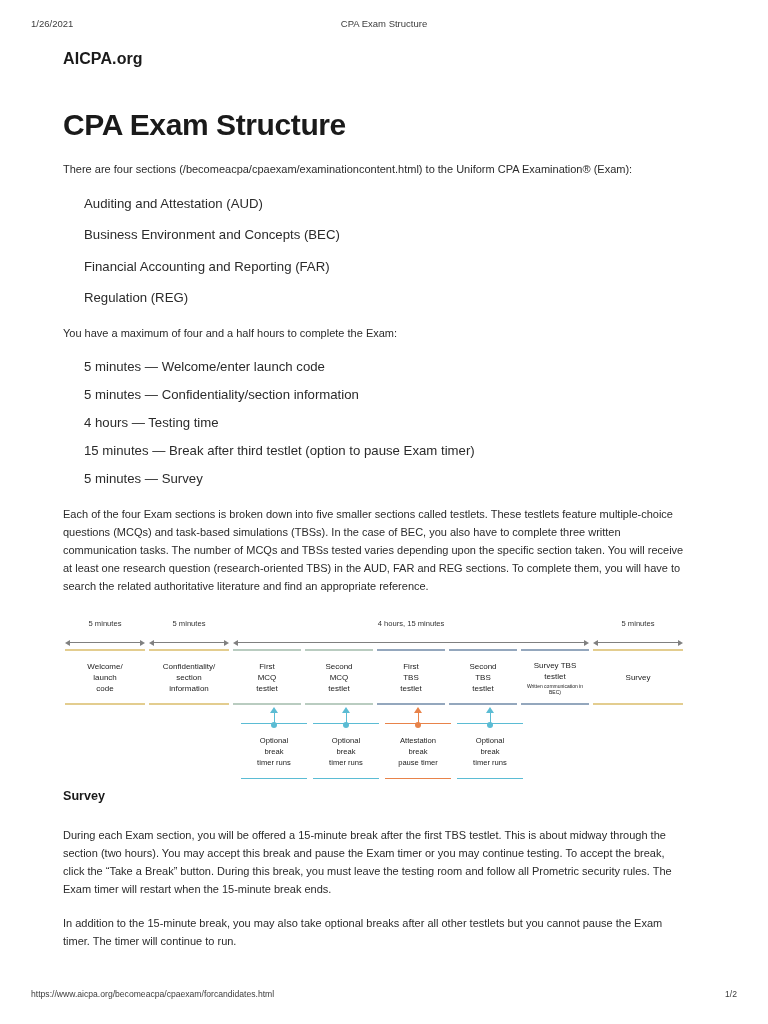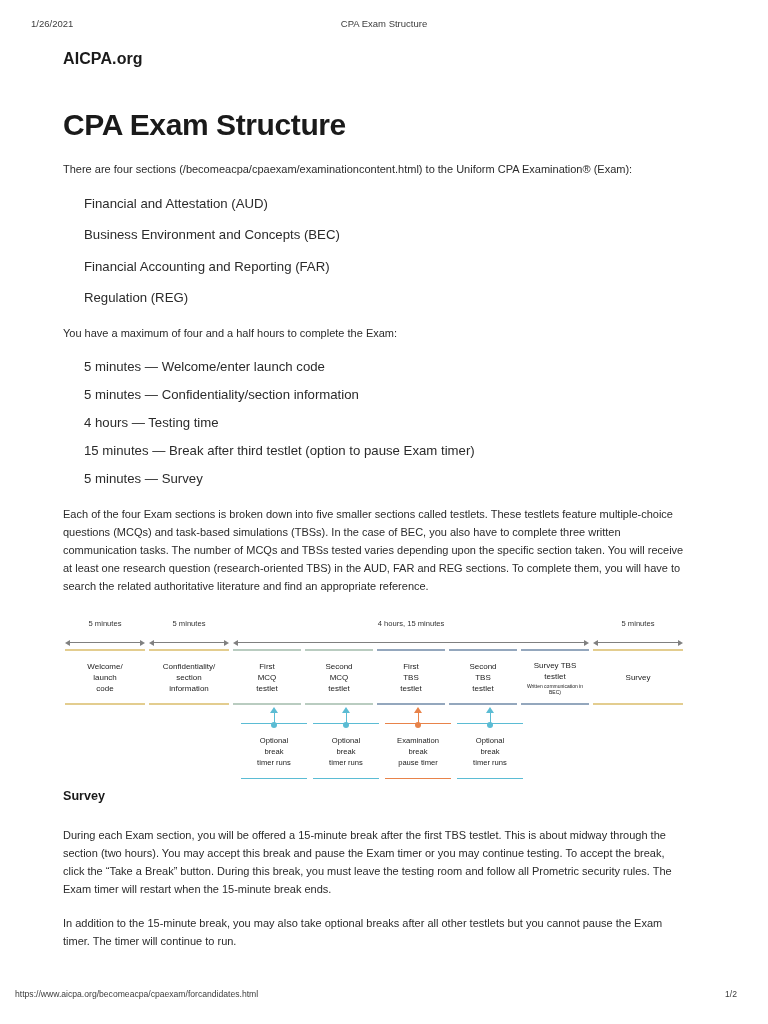--- a/index.html
+++ b/index.html
@@ -242,21 +242,21 @@
     position: absolute;
     left: 0;
     bottom: 22px;
     width: 768px;
     height: 13px;
     font-size: 8.6px;
     color: #3c3c3c;
   }
   .print-footer .pf-url {
     position: absolute;
-    left: 15px; top: 0;
+    left: 31px; top: 0;
     white-space: nowrap;
   }
   .print-footer .pf-page {
     position: absolute;
     right: 31px; top: 0;
     white-space: nowrap;
   }
 </style>
 </head>
 <body>
@@ -270,21 +270,21 @@
 
   <div class="content">
 
     <div class="brand">AICPA.org</div>
 
     <h1 class="page-title">CPA Exam Structure</h1>
 
     <p class="body-text">There are four sections (/becomeacpa/cpaexam/examinationcontent.html) to the Uniform CPA Examination® (Exam):</p>
 
     <ul class="plain-list">
-      <li>Financial and Attestation (AUD)</li>
+      <li>Auditing and Attestation (AUD)</li>
       <li>Business Environment and Concepts (BEC)</li>
       <li>Financial Accounting and Reporting (FAR)</li>
       <li>Regulation (REG)</li>
     </ul>
 
     <p class="body-text tight">You have a maximum of four and a half hours to complete the Exam:</p>
 
     <ul class="plain-list compact">
       <li>5 minutes — Welcome/enter launch code</li>
       <li>5 minutes — Confidentiality/section information</li>
@@ -384,21 +384,21 @@
             <div class="ln">Optional</div>
             <div class="ln">break</div>
             <div class="ln">timer runs</div>
           </div>
           <div class="callout-arrow alt" style="left: 346.5px;">
             <span class="tip"></span>
             <span class="stem"></span>
             <span class="dot"></span>
           </div>
           <div class="callout alt" style="left: 320px; width: 66px;">
-            <div class="ln">Examination</div>
+            <div class="ln">Attestation</div>
             <div class="ln">break</div>
             <div class="ln">pause timer</div>
           </div>
           <div class="callout-arrow" style="left: 418.5px;">
             <span class="tip"></span>
             <span class="stem"></span>
             <span class="dot"></span>
           </div>
           <div class="callout" style="left: 392px; width: 66px;">
             <div class="ln">Optional</div>

